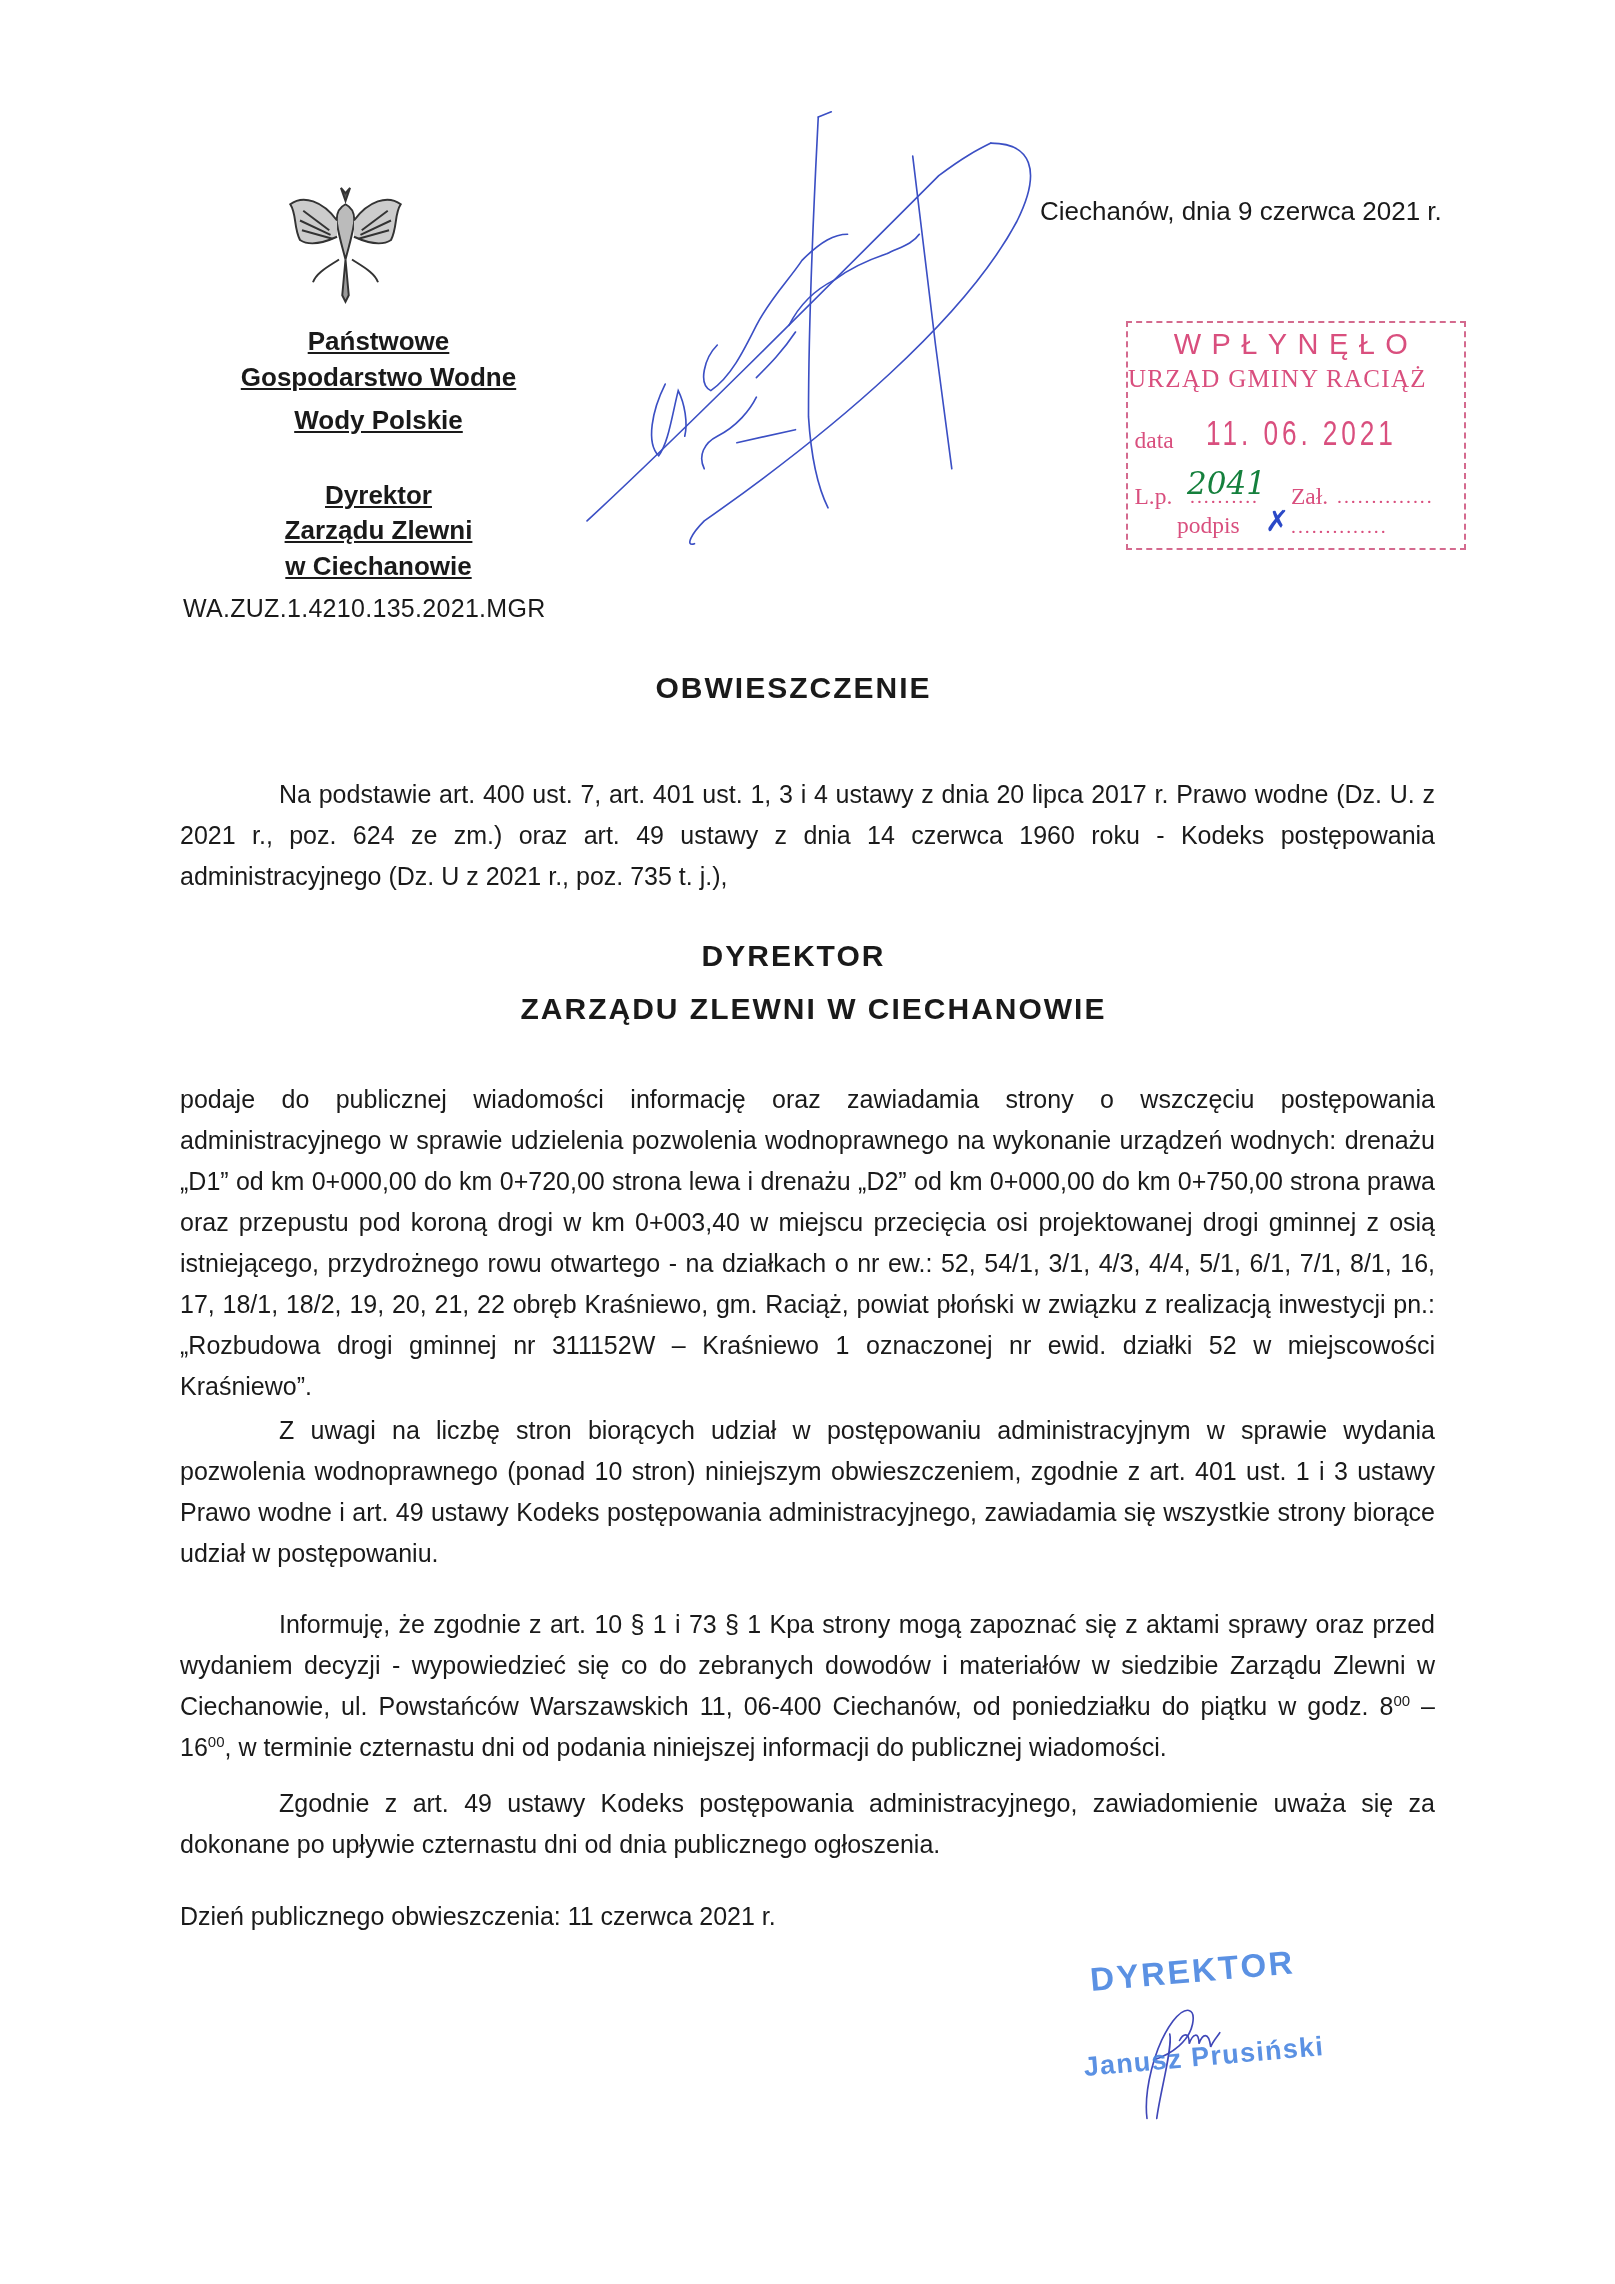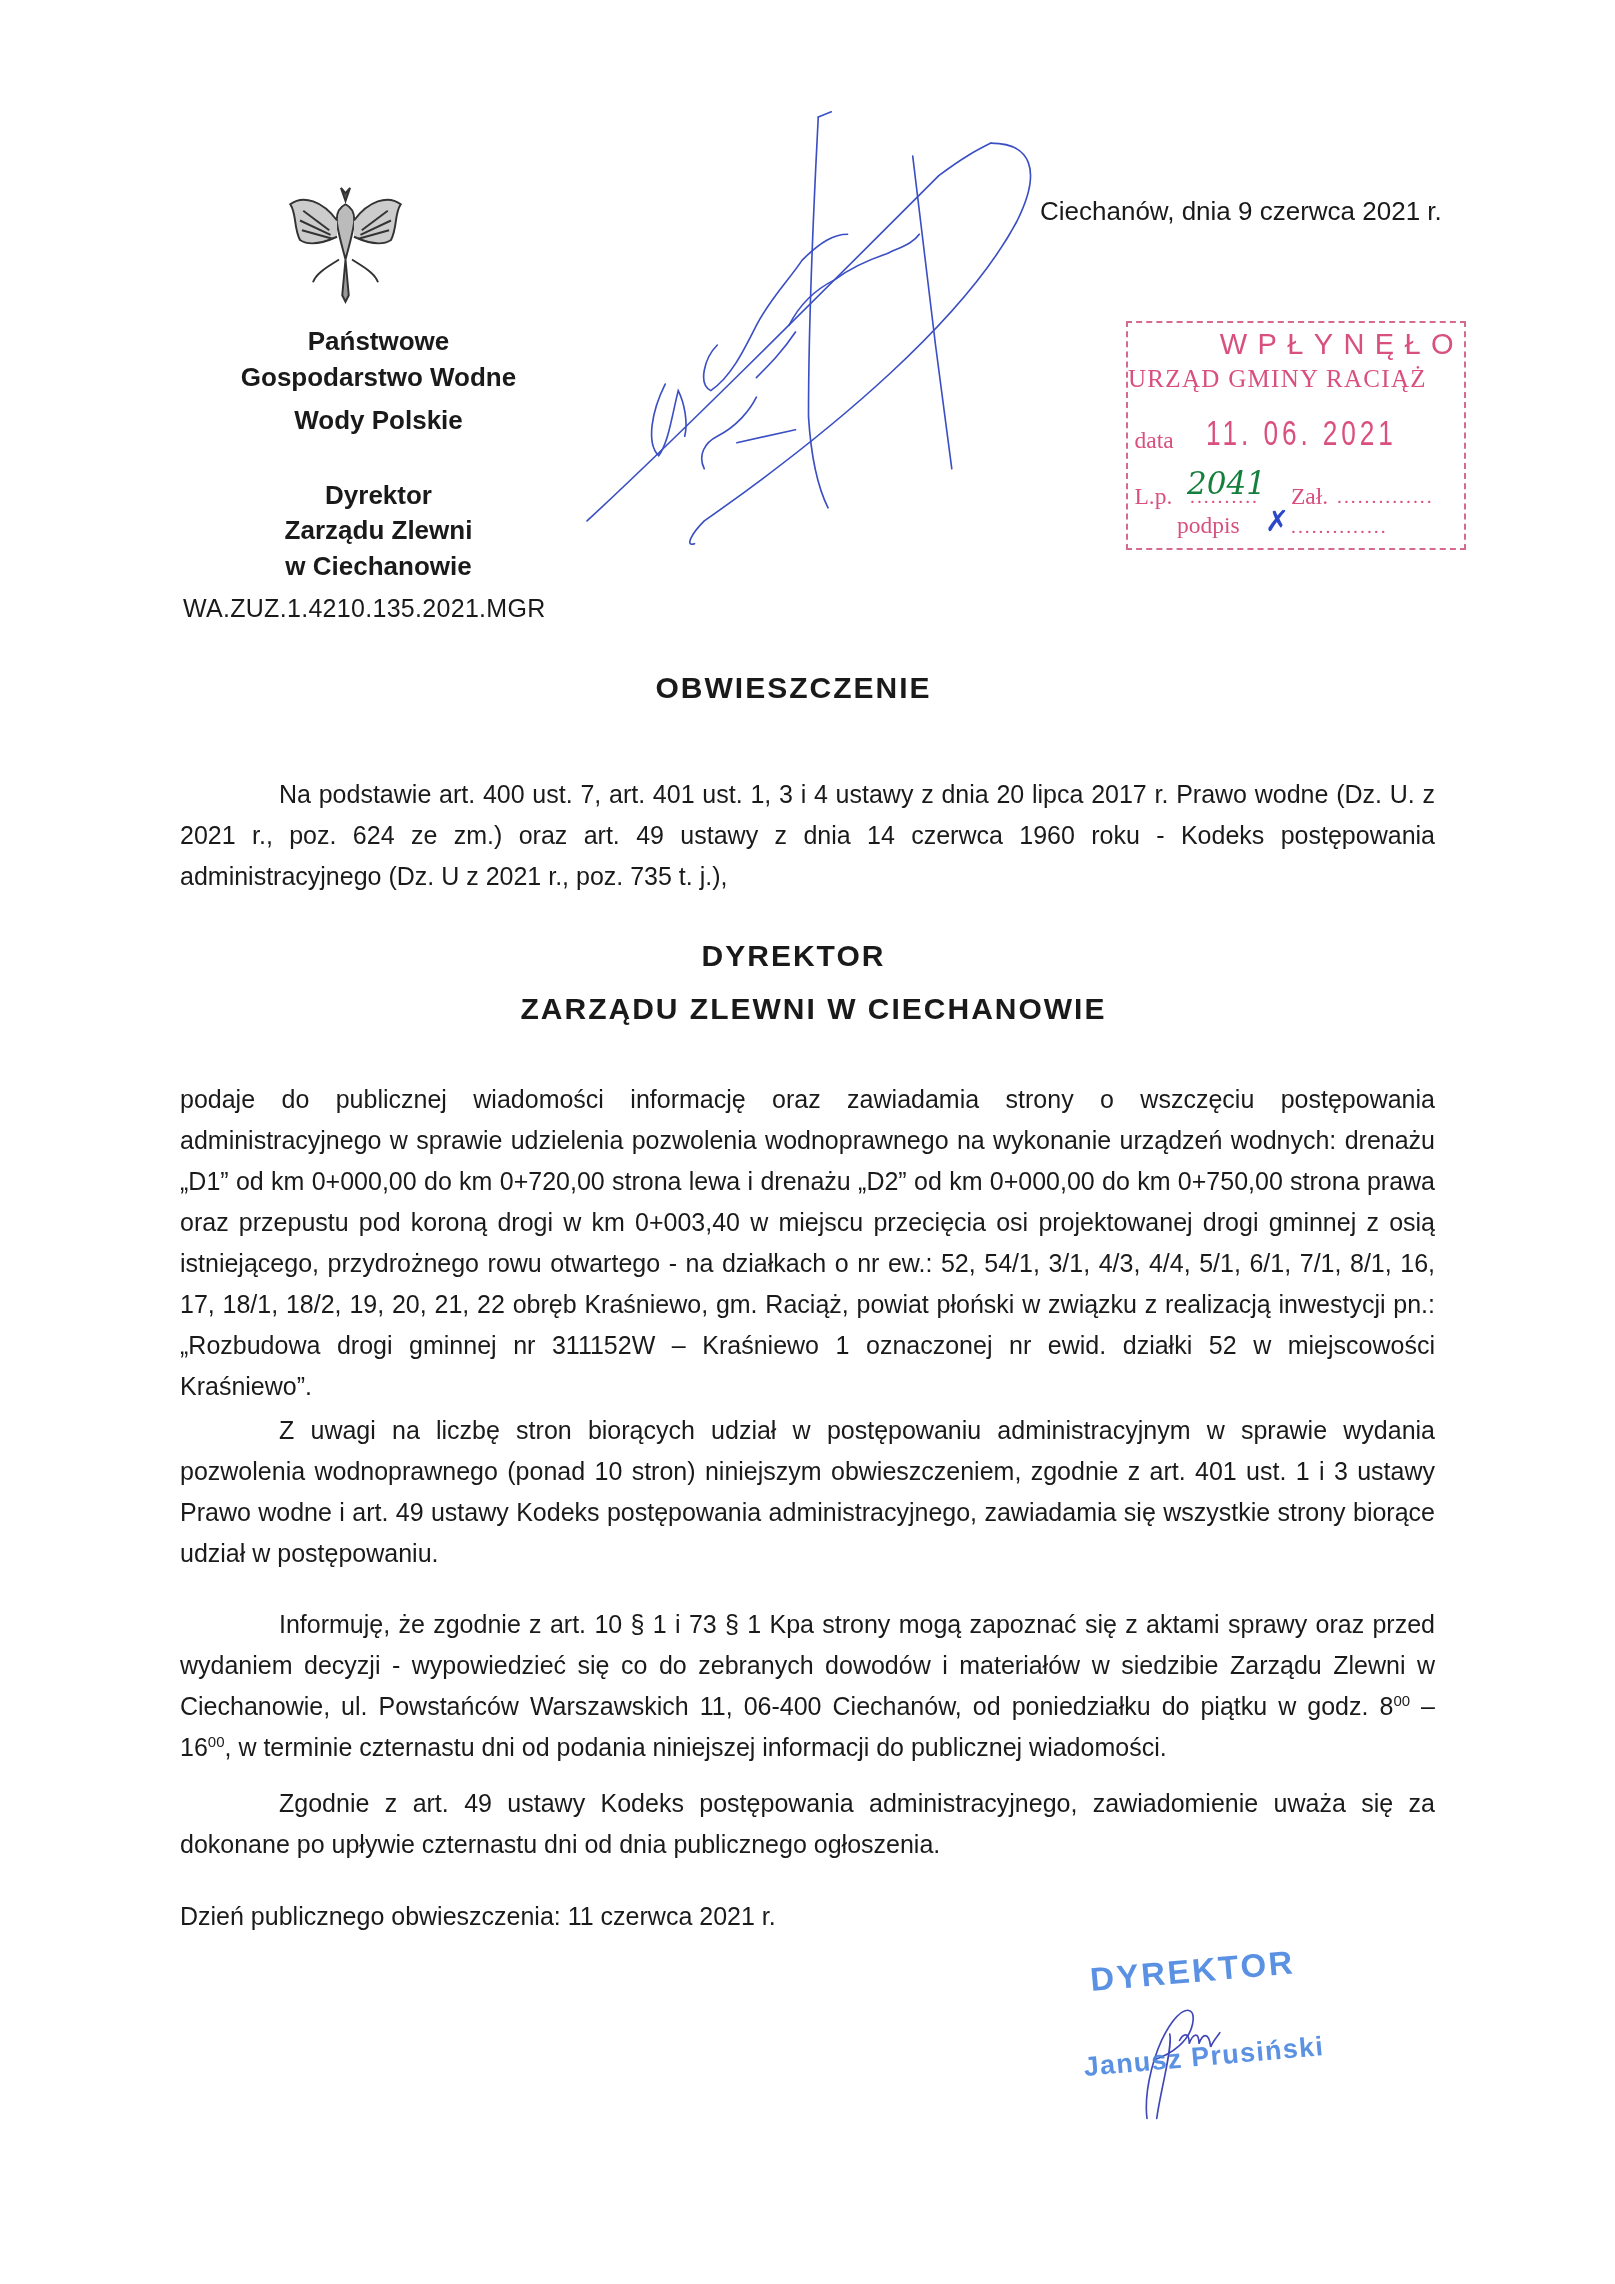--- a/index.html
+++ b/index.html
@@ -3,38 +3,38 @@
 <meta charset="utf-8">
 <style>
   html, body { margin: 0; padding: 0; background: #ffffff; }
   body { width: 1616px; height: 2284px; position: relative; overflow: hidden;
          font-family: "Liberation Sans", "DejaVu Sans", sans-serif; color: #1a1a1a; }
   .abs { position: absolute; }
 
   
   #eagle { left: 277px; top: 175px; width: 137px; height: 130px; }
   .org { position: absolute; left: 183px; width: 391px; text-align: center; font-weight: bold;
-         font-size: 26px; line-height: 37px; }
+         font-size: 26px; line-height: 37px; text-decoration: underline; }
   #org-1 { top: 323px; }
   #org-2 { top: 359px; }
   #org-3 { top: 402px; text-align: center; }
   #dir-1 { top: 477px; }
   #dir-2 { top: 512px; }
   #dir-3 { top: 548px; }
   #case-ref { left: 183px; top: 594px; font-size: 25px; letter-spacing: 0.3px; }
 
   #place-date { left: 1040px; top: 196px; font-size: 26px; }
 
   
   #handwriting { left: 574px; top: 104px; width: 469px; height: 469px; }
 
   
   #stamp { left: 1126px; top: 321px; width: 336px; height: 225px;
            border: 2px dashed #d46a8e; color: #d94f7e; font-family: "Liberation Serif", serif; }
-  #stamp .s1 { position: absolute; left: 0; right: 0; top: 5.2px; text-align: right; font-size: 29px; letter-spacing: 10.4px; font-family: "Liberation Sans", sans-serif; }
+  #stamp .s1 { position: absolute; left: 0; right: 0; top: 5.2px; text-align: center; font-size: 29px; letter-spacing: 10.4px; font-family: "Liberation Sans", sans-serif; }
   #stamp .s2 { position: absolute; left: 0; right: 0; top: 42px; text-align: left; font-size: 25px; letter-spacing: 1.3px; }
   #stamp .s3-label { position: absolute; left: 6.5px; top: 104px; font-size: 23.5px; }
   #stamp .s3-val { position: absolute; left: 78px; top: 90px; font-size: 35px; letter-spacing: 5.2px; font-family: "Liberation Sans Narrow", "Liberation Sans", sans-serif; transform: scaleX(0.75); transform-origin: left; }
   #stamp .s4-label { position: absolute; left: 6.5px; top: 160px; font-size: 23.5px; }
   #stamp .s4-hand { position: absolute; left: 59px; top: 142px; font-size: 31px; color: #15803d; font-style: italic; font-family: "DejaVu Serif", serif; }
   #stamp .s4-dots1 { position: absolute; left: 62px; top: 163px; font-size: 19.6px; letter-spacing: 2px; }
   #stamp .s4-zal { position: absolute; left: 163px; top: 160px; font-size: 23.5px; }
   #stamp .s4-dots2 { position: absolute; left: 209px; top: 163px; font-size: 19.6px; letter-spacing: 2px; }
   #stamp .s5-label { position: absolute; left: 49px; top: 189px; font-size: 23.5px; }
   #stamp .s5-mark { position: absolute; left: 137px; top: 181px; font-size: 29px; color: #2b49c7; }

